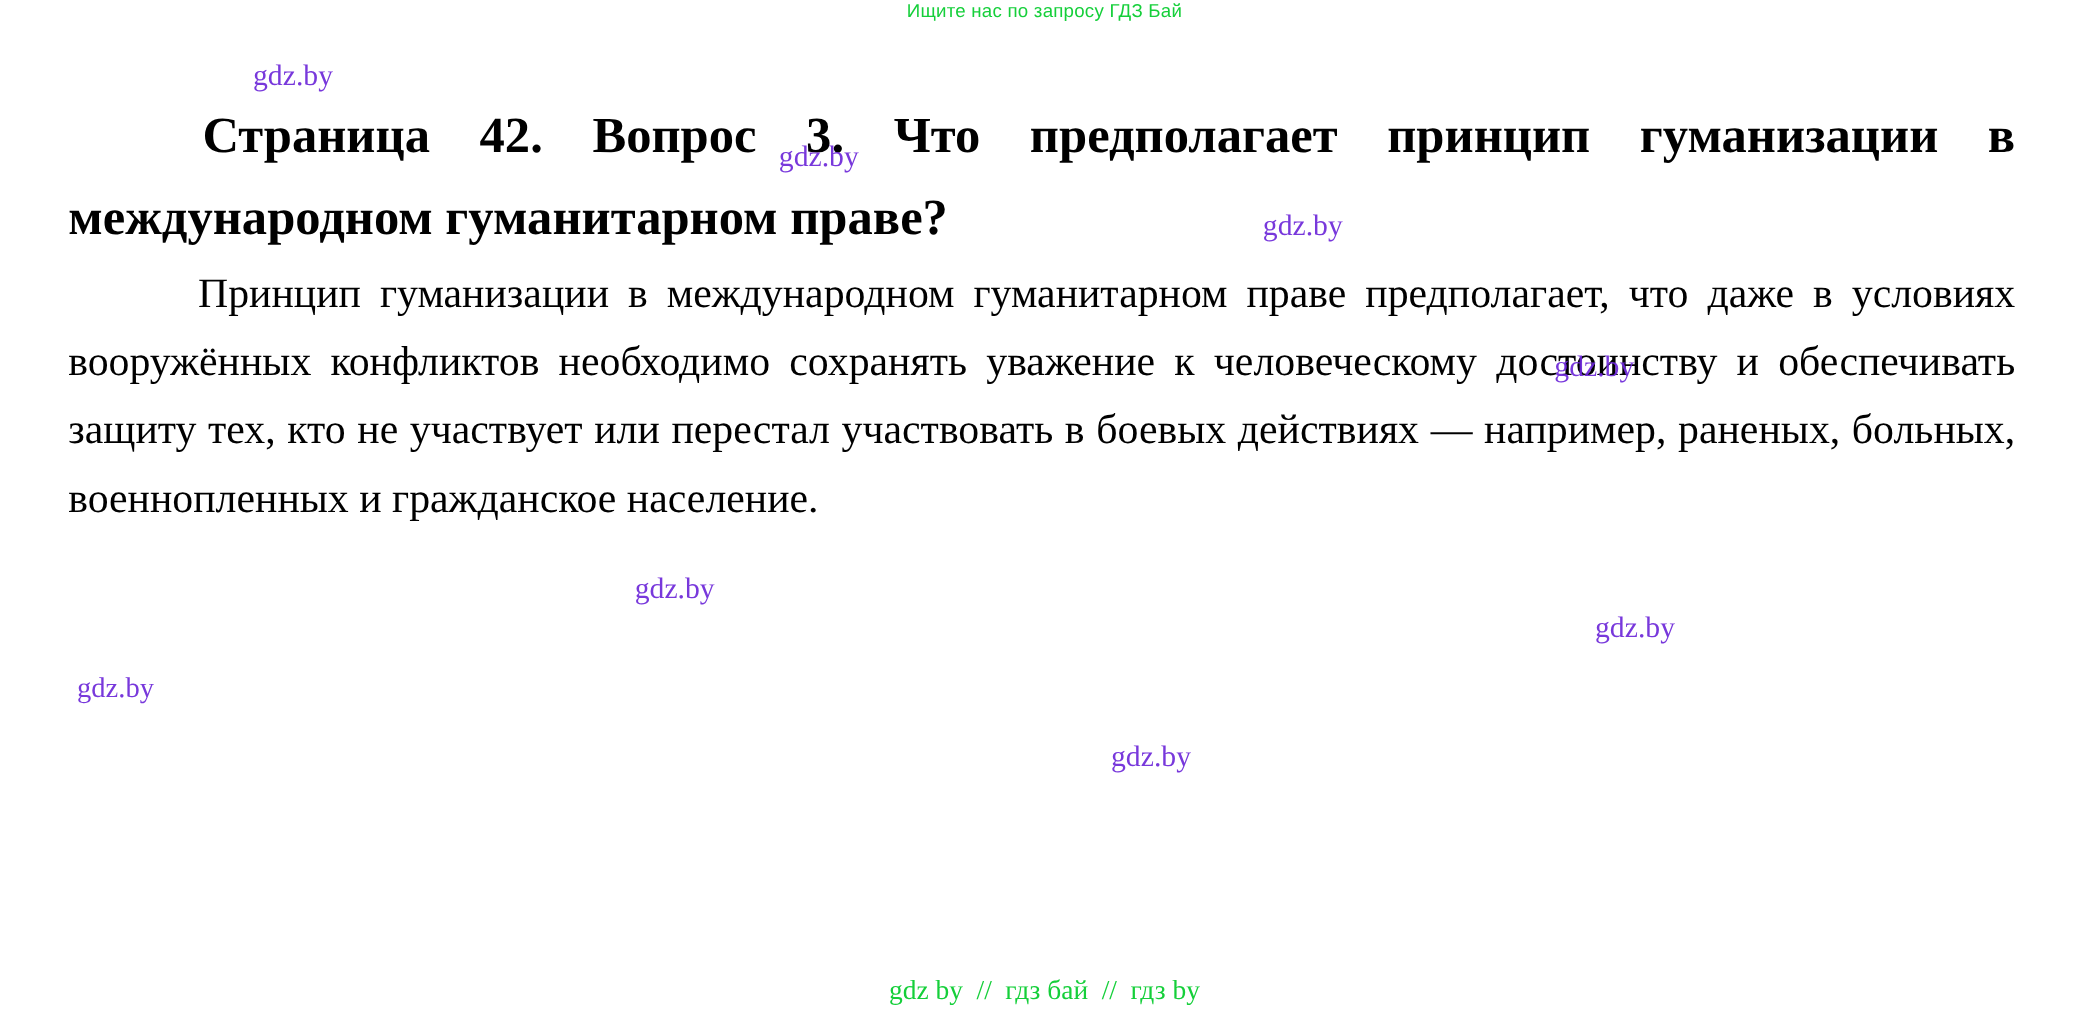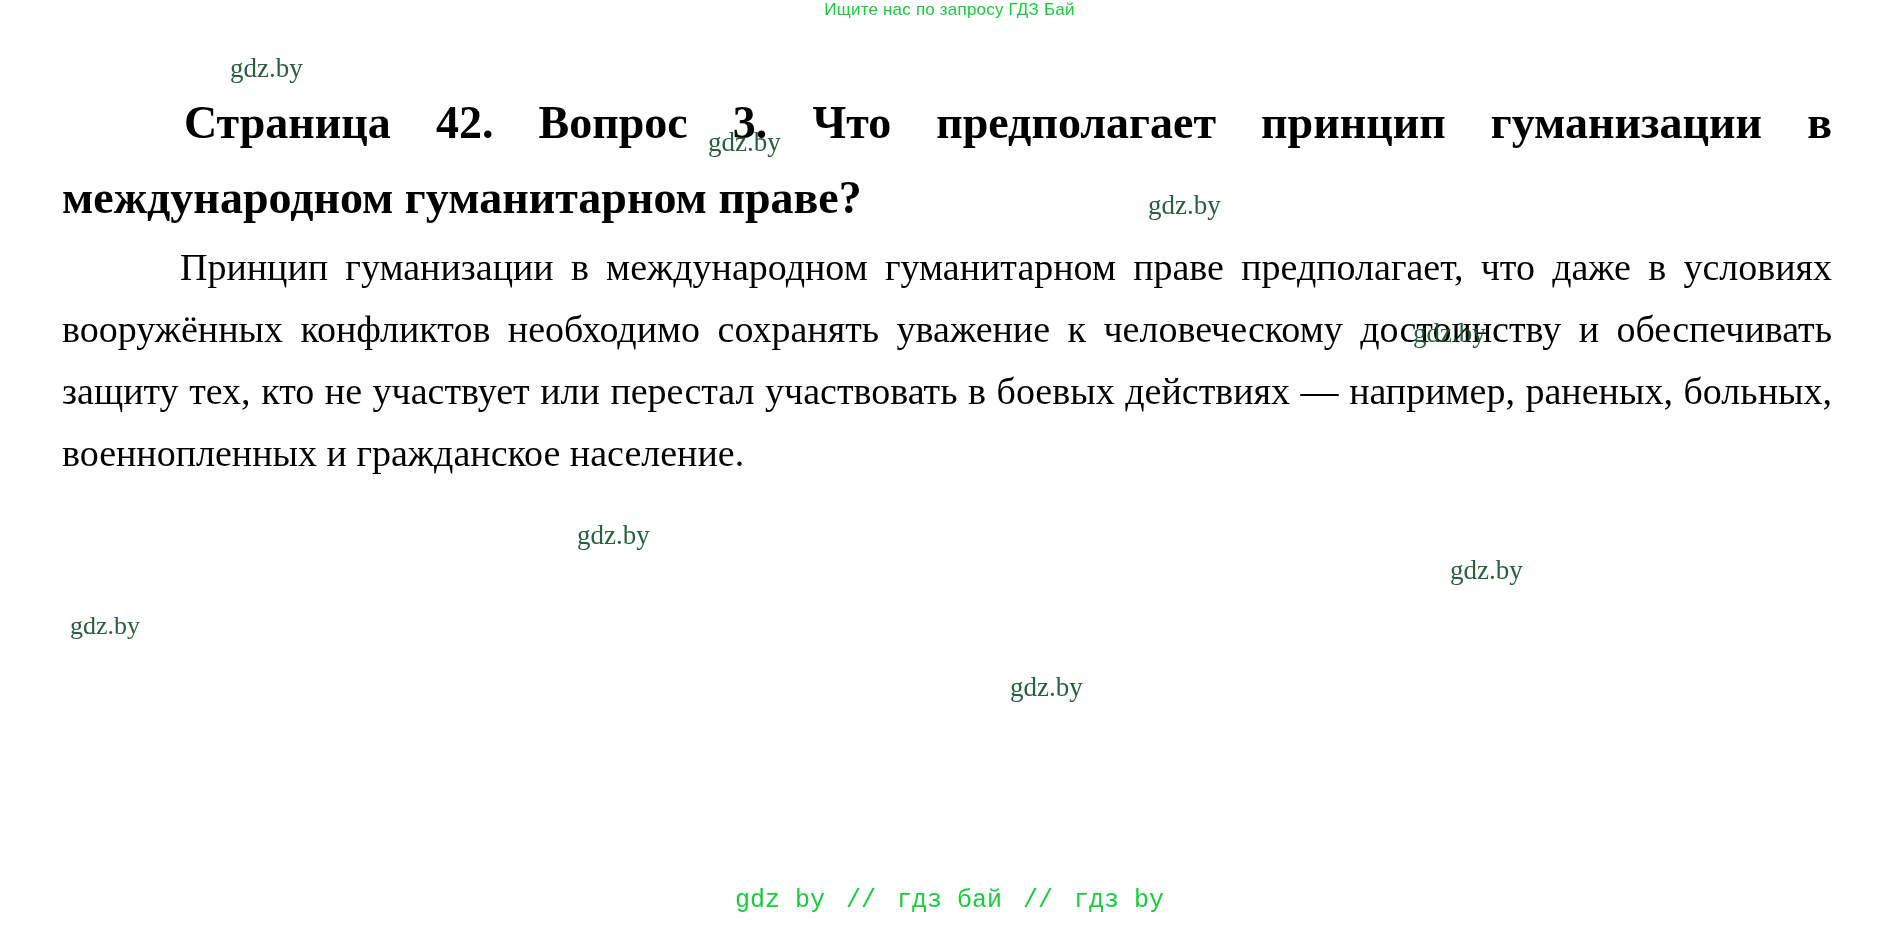--- a/index.html
+++ b/index.html
@@ -34,21 +34,21 @@
   }
 
   
   .footer {
     position: absolute;
     bottom: 12px;
     left: 0;
     width: 100%;
     text-align: center;
     color: #15cf3a;
-    font-family: Liberation Mono, monospace;
+    font-family: Liberation Serif, serif;
     font-size: 25px;
   }
   .footer .sep {
     color: #15cf3a;
     padding: 0 6px;
   }
 
   
   .content {
     position: absolute;
@@ -77,21 +77,21 @@
     margin: 0;
     text-indent: 118px;
   }
   .para.second {
     margin-top: 8px;
   }
 
   
   .wm {
     position: absolute;
-    color: #14532d;
+    color: #6d28d9;
     font-family: "Liberation Serif", serif;
     font-size: 27px;
     opacity: 0.92;
     white-space: nowrap;
     pointer-events: none;
   }
   .wm.small { font-size: 26px; }
 </style>
 </head>
 <body>

